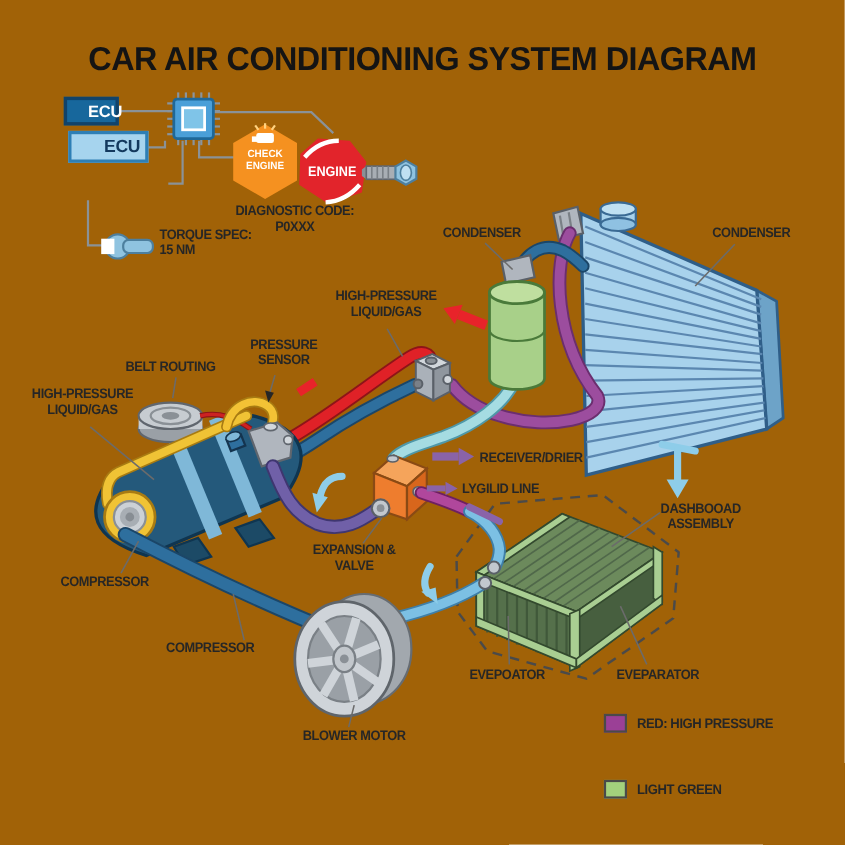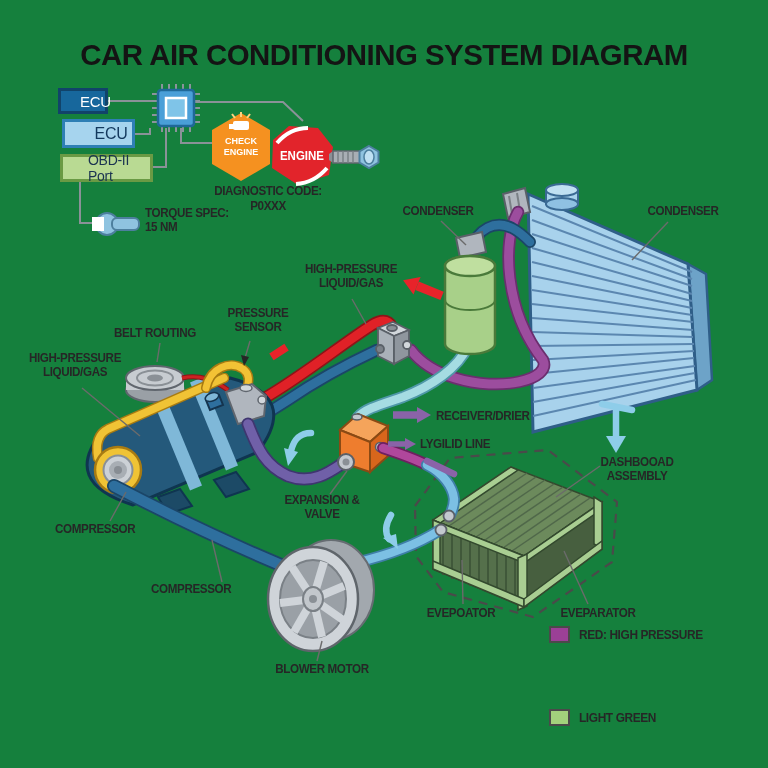--- a/index.html
+++ b/index.html
@@ -1,27 +1,27 @@
 <!DOCTYPE html>
 <html><head>
 <meta charset="utf-8">
 <style>
   html,body{margin:0;padding:0;background:#ffffff;}
-  .stage{position:relative;width:768px;height:768px;background:#15803d;overflow:hidden;
+  .stage{position:relative;width:768px;height:768px;background:#a16207;overflow:hidden;
          font-family:"Liberation Sans",sans-serif;}
   svg{position:absolute;left:0;top:0;}
   .title{position:absolute;left:0;right:0;top:38px;text-align:center;
          font-weight:800;font-size:30px;letter-spacing:-0.5px;color:#141414;
          transform:scaleX(.98);}
   .lbl{position:absolute;font-weight:700;font-size:12.5px;color:#262626;
        letter-spacing:-0.4px;white-space:pre-line;line-height:1.12;}
   .lbl.c{text-align:center;transform:scaleX(.93);transform-origin:center;}
   .lbl.l{transform:scaleX(.93);transform-origin:left;}
   .cbox{position:absolute;display:flex;align-items:center;justify-content:center;
-        font-weight:400;letter-spacing:-0.3px;box-sizing:border-box;padding-left:25px;}
+        font-weight:700;letter-spacing:-0.3px;box-sizing:border-box;padding-left:25px;}
   .ecu1{left:58px;top:88px;width:50px;height:26px;background:#17679c;border:3px solid #11436a;
         color:#fff;font-size:15px;}
   .ecu2{left:62px;top:119px;width:73px;height:29px;background:#a6d4ee;border:3px solid #2e7fb5;
         color:#13395e;font-size:16px;}
   .obd{left:60px;top:154px;width:93px;height:28px;background:#b9da93;border:3px solid #6a9a44;
        color:#1a3350;font-size:14px;}
   .hex-text{position:absolute;left:211px;top:136px;width:60px;text-align:center;color:#fff;
         font-weight:700;font-size:9.5px;line-height:1.15;white-space:pre-line;transform:scaleX(.95);}
   .eng-text{position:absolute;left:272px;top:149px;width:60px;text-align:center;color:#fff;
         font-weight:700;font-size:12.5px;transform:scaleX(.92);}
@@ -344,21 +344,20 @@
     <circle cx="107" cy="224" r="11" fill="#8fc3e0" stroke="#4d7f9e" stroke-width="2"></circle>
     <rect x="92" y="217" width="12" height="14" fill="#ffffff"></rect>
     <rect x="112" y="218" width="27" height="12" rx="5" fill="#8fc3e0" stroke="#4d7f9e" stroke-width="2"></rect>
   </g>
 </svg>
 
 <div class="title">CAR AIR CONDITIONING SYSTEM DIAGRAM</div>
 
 <div class="cbox ecu1">ECU</div>
 <div class="cbox ecu2">ECU</div>
-<div class="cbox obd">OBD-II Port</div>
 <div class="hex-text">CHECK
 ENGINE</div>
 <div class="eng-text">ENGINE</div>
 
 <div class="lbl c" style="left:208px;top:184px;width:120px;">DIAGNOSTIC CODE:</div>
 <div class="lbl c" style="left:208px;top:199px;width:120px;">P0XXX</div>
 <div class="lbl l" style="left:145px;top:206px;">TORQUE SPEC:
 15 NM</div>
 
 <div class="lbl c" style="left:388px;top:204px;width:100px;">CONDENSER</div>
@@ -375,21 +374,21 @@
 <div class="lbl c" style="left:587px;top:455px;width:100px;">DASHBOOAD
 ASSEMBLY</div>
 <div class="lbl c" style="left:272px;top:493px;width:100px;">EXPANSION &amp;
 VALVE</div>
 <div class="lbl l" style="left:55px;top:522px;">COMPRESSOR</div>
 <div class="lbl l" style="left:151px;top:582px;">COMPRESSOR</div>
 <div class="lbl c" style="left:262px;top:662px;width:120px;">BLOWER MOTOR</div>
 <div class="lbl c" style="left:416px;top:606px;width:90px;">EVEPOATOR</div>
 <div class="lbl c" style="left:553px;top:606px;width:90px;">EVEPARATOR</div>
 
-<div class="leg-row" style="top:626px;text-align:center;">
+<div class="leg-row" style="top:649px;text-align:center;">
   <div class="leg-sw sw0"></div>
   <div class="leg-tx">RED: HIGH PRESSURE</div>
 </div>
 <div class="leg-row" style="top:709px;">
   <div class="leg-sw sw3"></div>
   <div class="leg-tx">LIGHT GREEN</div>
 </div>
 
 </div>
 

